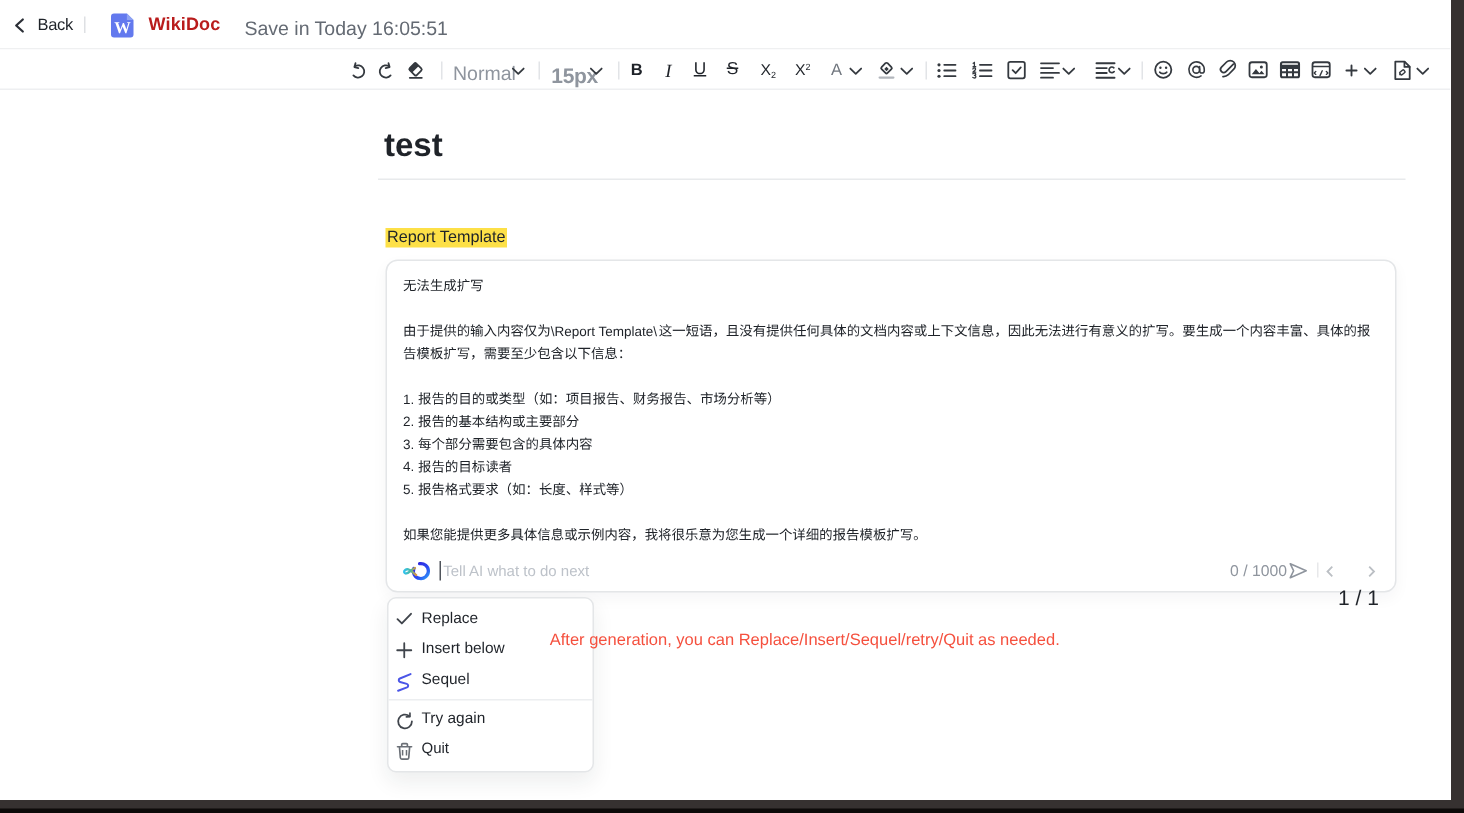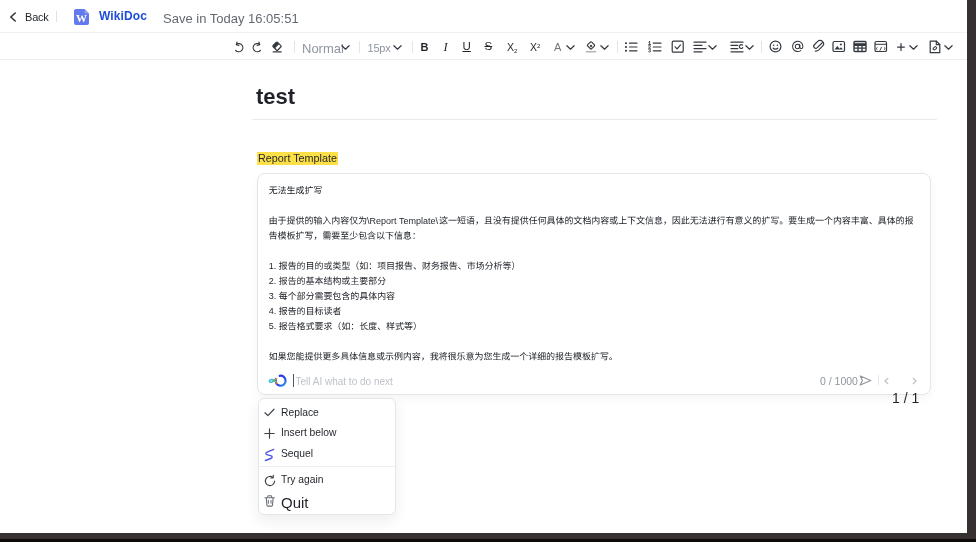--- a/index.html
+++ b/index.html
@@ -18,21 +18,21 @@
   <svg style="left:9px;top:12px" width="8" height="10" viewBox="0 0 8 10">
       <path d="M6.2 1 L1.8 5 L6.2 9" fill="none" stroke="#2b2f36" stroke-width="1.5" stroke-linecap="round" stroke-linejoin="round"></path>
     </svg>
   <div class="t" style="left:25px;top:10.5px;font-size:11px;font-weight:500;color:#1f2329;letter-spacing:-.2px">Back</div>
   <div class="vdiv" style="left:56px;top:11px;height:11px"></div>
   <svg style="left:74px;top:9px" width="15" height="16" viewBox="0 0 15 16">
     <path d="M2 0 H10.6 L15 4.4 V14 a2 2 0 0 1 -2 2 H2 a2 2 0 0 1 -2 -2 V2 a2 2 0 0 1 2 -2 Z" fill="#6379ee"></path>
     <path d="M10.6 0 L15 4.4 L10.6 4.4 Z" fill="#8fa3f3"></path>
     <text x="7.6" y="12.8" text-anchor="middle" font-family="Liberation Serif" font-weight="bold" font-size="11" fill="#fff">W</text>
   </svg>
-  <div class="t" style="left:99px;top:9px;font-size:12px;font-weight:bold;color:#1d4ed8;letter-spacing:.1px">WikiDoc</div>
+  <div class="t" style="left:99px;top:9px;font-size:12px;font-weight:bold;color:#b91c1c;letter-spacing:.1px">WikiDoc</div>
   <div class="t" style="left:163px;top:11px;font-size:13px;color:#646a73">Save in Today 16:05:51</div>
 
   <div class="abs" style="left:0;top:33px;width:967px;height:27px;border-bottom:1px solid #eeeff1;background:#fff"></div>
   <svg style="left:232.0px;top:41.3px" width="13" height="11" viewBox="0 0 13 11">
       <path d="M3.6 9.3 A4.1 4.1 0 1 0 4.5 3.2" fill="none" stroke="#34393f" stroke-width="1.2" stroke-linecap="round" stroke-linejoin="round"></path>
       <path d="M5.0 1.1 L4.3 3.7 L6.9 4.4" fill="none" stroke="#34393f" stroke-width="1.2" stroke-linecap="round" stroke-linejoin="round"></path>
     </svg>
 <svg style="left:251.0px;top:41.3px" width="13" height="11" viewBox="0 0 13 11">
       <path d="M9.4 9.3 A4.1 4.1 0 1 1 8.5 3.2" fill="none" stroke="#34393f" stroke-width="1.2" stroke-linecap="round" stroke-linejoin="round"></path>
       <path d="M8.0 1.1 L8.7 3.7 L6.1 4.4" fill="none" stroke="#34393f" stroke-width="1.2" stroke-linecap="round" stroke-linejoin="round"></path>
@@ -43,21 +43,21 @@
         <path d="M3.9 6.2 V3.9 a1 1 0 0 1 1 -1 h4.2 a1 1 0 0 1 1 1 V6.2 Z" fill="#34393f"></path>
       </g>
       <path d="M3.2 11.9 H11.2" stroke="#34393f" stroke-width="1.2" stroke-linecap="round"></path>
     </svg>
 <div class="vdiv" style="left:294px;top:41px;height:11.5px;background:#e2e4e7"></div>
 <div class="t" style="left:302px;top:41px;font-size:13px;color:#8f959e;font-weight:normal;">Normal</div>
 <svg style="left:340.5px;top:44.9px" width="9" height="5" viewBox="0 0 9 5">
       <path d="M.9 .7 L4.5 4.2 L8.1 .7" fill="none" stroke="#34393f" stroke-width="1.2" stroke-linecap="round" stroke-linejoin="round"></path>
     </svg>
 <div class="vdiv" style="left:358.5px;top:41px;height:11.5px;background:#e2e4e7"></div>
-<div class="t" style="left:367.5px;top:41.5px;font-size:11px;color:#8f959e;font-weight:normal;letter-spacing:-.2px">15px</div>
+<div class="t" style="left:367.5px;top:41.5px;font-size:14px;color:#8f959e;font-weight:bold;letter-spacing:-.2px">15px</div>
 <svg style="left:392.5px;top:44.9px" width="9" height="5" viewBox="0 0 9 5">
       <path d="M.9 .7 L4.5 4.2 L8.1 .7" fill="none" stroke="#34393f" stroke-width="1.2" stroke-linecap="round" stroke-linejoin="round"></path>
     </svg>
 <div class="vdiv" style="left:411.5px;top:41px;height:11.5px;background:#e2e4e7"></div>
 <div class="t" style="left:420.5px;top:40.5px;font-size:11px;color:#1f2329;font-weight:bold;">B</div>
 <div class="t" style="left:443.5px;top:39.5px;font-size:12.5px;color:#1f2329;font-family:'Liberation Serif',serif;font-style:italic">I</div>
 <div class="t" style="left:462.5px;top:40px;font-size:11.5px;color:#1f2329;font-weight:normal;text-decoration:underline">U</div>
 <div class="t" style="left:484.5px;top:40px;font-size:11.5px;color:#1f2329;font-weight:normal;text-decoration:line-through">S</div>
 <div class="t" style="left:507px;top:40.5px;font-size:10.5px;color:#1f2329;font-weight:500">X<span style="font-size:6px;vertical-align:-2px">2</span></div>
 <div class="t" style="left:530px;top:40.5px;font-size:10.5px;color:#1f2329;font-weight:500">X<span style="font-size:6px;vertical-align:3.5px">2</span></div>
@@ -219,21 +219,22 @@
       <path d="M10.6 6 a4.6 4.6 0 1 1 -1.6 -3.5" fill="none" stroke="#40454c" stroke-width="1.2" stroke-linecap="round"></path>
       <path d="M9.3 .4 L9.3 2.8 L6.9 2.9" fill="none" stroke="#40454c" stroke-width="1.1" stroke-linecap="round" stroke-linejoin="round"></path>
     </svg>
 <div class="t" style="left:281px;top:474.0px;font-size:10.3px;color:#1f2329">Try again</div>
 <svg style="left:263.5px;top:494.5px" width="12" height="12" viewBox="0 0 12 12">
       <path d="M1 2.8 H10.4" stroke="#6a6f76" stroke-width="1.1" stroke-linecap="round"></path>
       <path d="M3.8 2.6 V1.4 a.7 .7 0 0 1 .7 -.7 h2.4 a.7 .7 0 0 1 .7 .7 V2.6" fill="none" stroke="#6a6f76" stroke-width="1.1"></path>
       <path d="M2.3 2.9 L2.9 10.2 a1 1 0 0 0 1 .9 h3.6 a1 1 0 0 0 1 -.9 L9.1 2.9" fill="none" stroke="#6a6f76" stroke-width="1.1"></path>
       <path d="M4.4 5 V8.7 M7 5 V8.7" stroke="#6a6f76" stroke-width="1"></path>
     </svg>
-<div class="t" style="left:281px;top:494.0px;font-size:15px;color:#1f2329">Quit</div>
+<div class="t" style="left:281px;top:494.0px;font-size:10px;color:#1f2329">Quit</div>
+  <div class="t" style="left:366.5px;top:421px;font-size:11px;color:#f5503e">After generation, you can Replace/Insert/Sequel/retry/Quit as needed.</div>
   <svg width="976" height="542" viewBox="0 0 976 542" style="position:absolute;left:0;top:0;pointer-events:none">
 <defs>
         <path id="c0" d="M2.4 0.5 3.1 -0.0C2.5 -0.7 1.7 -1.5 1.0 -2.0L0.5 -1.5C1.1 -1.0 1.9 -0.2 2.4 0.5Z"></path>
         <path id="c1" d="M1.7 -2.2C1.0 -2.2 0.4 -1.6 0.4 -0.8C0.4 -0.1 1.0 0.5 1.7 0.5C2.5 0.5 3.1 -0.1 3.1 -0.8C3.1 -1.6 2.5 -2.2 1.7 -2.2ZM1.7 0.1C1.2 0.1 0.8 -0.3 0.8 -0.8C0.8 -1.3 1.2 -1.7 1.7 -1.7C2.2 -1.7 2.6 -1.3 2.6 -0.8C2.6 -0.3 2.2 0.1 1.7 0.1Z"></path>
         <path id="c2" d="M0.4 -3.9V-3.1H8.6V-3.9Z"></path>
         <path id="c3" d="M3.8 -7.4V-0.4H0.5V0.3H8.5V-0.4H4.5V-3.9H7.9V-4.6H4.5V-7.4Z"></path>
         <path id="c4" d="M0.5 -6.9V-6.2H3.9V0.7H4.7V-4.0C5.7 -3.5 6.9 -2.7 7.5 -2.2L8.0 -2.8C7.3 -3.4 5.8 -4.2 4.8 -4.7L4.7 -4.6V-6.2H8.5V-6.9Z"></path>
         <path id="c5" d="M1.9 -7.0V-0.3H0.5V0.3H8.5V-0.3H7.2V-7.0ZM2.6 -0.3V-1.9H6.5V-0.3ZM2.6 -4.2H6.5V-2.6H2.6ZM2.6 -4.8V-6.3H6.5V-4.8Z"></path>
         <path id="c6" d="M4.1 -4.9V0.7H4.8V-4.9ZM4.5 -7.5C3.6 -6.0 2.0 -4.7 0.3 -4.0C0.5 -3.8 0.7 -3.6 0.8 -3.4C2.2 -4.0 3.5 -5.1 4.5 -6.3C5.7 -4.9 6.9 -4.1 8.2 -3.4C8.3 -3.6 8.5 -3.8 8.7 -4.0C7.3 -4.6 6.0 -5.5 4.9 -6.9L5.1 -7.2Z"></path>
         <path id="c7" d="M4.1 -7.5V-6.2H0.8V-5.5H4.1V-4.2H1.3V-3.6H4.1V-2.1H0.5V-1.4H4.1V0.7H4.8V-1.4H8.5V-2.1H4.8V-3.6H7.7V-4.2H4.8V-5.5H8.1V-6.2H4.8V-7.5Z"></path>

